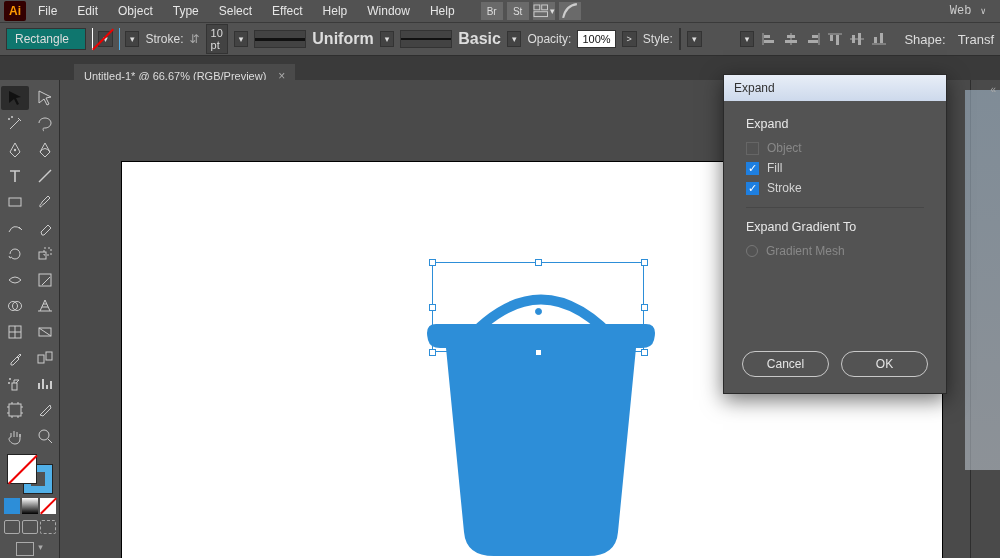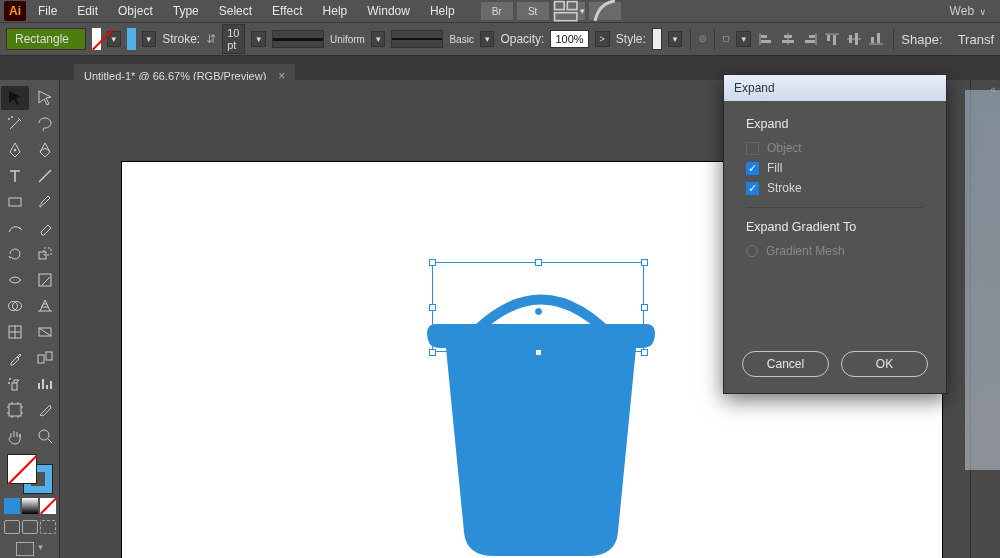--- a/index.html
+++ b/index.html
@@ -14,42 +14,42 @@
   }
   
   .menubar {
     height: 22px; background: #525252;
     display: flex; align-items: center; gap: 4px;
     padding: 0 4px;
   }
   .menubar .app-icon { width: 22px; height: 20px; background:#330000; border-radius:2px; color:#ff9a00; font-weight:700; font-size:12px; display:flex;align-items:center;justify-content:center;}
   .menubar .menu-item { padding: 2px 8px; cursor: default; color:#e6e6e6; }
   .menubar .spacer { flex: 1; }
-  .menubar .ex-btn { width:32px;height:18px;background:#6a6a6a;display:flex;align-items:center;justify-content:center;font-size:10px;color:#ddd;}
-  .menubar .web { padding:0 10px; }
+  .menubar .ex-btn { width:22px;height:18px;background:#6a6a6a;display:flex;align-items:center;justify-content:center;font-size:10px;color:#ddd;}
+  .menubar .web { padding:0 10px;font-family:Liberation Mono, monospace; }
   .menubar .chev { font-size:9px; padding-left:2px;}
   
   .optbar {
     height: 34px; background: #525252;
     border-top:1px solid #3a3a3a; border-bottom:1px solid #2e2e2e;
     display:flex; align-items:center; gap:6px; padding:0 6px;
     color:#ddd;
   }
-  .optbar .shape-label { background:#4d7c0f; padding:3px 16px 3px 8px; border:1px solid #333; }
+  .optbar .shape-label { background:#0f766e; padding:3px 16px 3px 8px; border:1px solid #333; }
   .optbar .swfill { width:22px;height:22px; background:#fff; position:relative;}
   .optbar .swfill .slash { position:absolute; width:100%; height:100%; }
   .optbar .swfill .slash:before { content:""; position:absolute; left:0; top:0; width:29px;height:2px; background:#e00; transform:rotate(-45deg); transform-origin:left top; top:21px; }
   .optbar .swstroke { width:22px; height:22px; background:#51b0e8; position:relative; }
   .optbar .swstroke:after { content:""; position:absolute; inset:5px; background:#525252; }
   .optbar .drop { padding:2px 4px; background:#434343; border:1px solid #333; font-size:9px; }
   .optbar .lbl { font-size:12px; }
   .optbar .numbox { width:44px; padding:2px 4px; background:#434343; border:1px solid #333; font-size:11px; }
   .optbar .stroke-preview { width:70px;height:18px;background:#434343;border:1px solid #333; display:flex;align-items:center;justify-content:center;}
   .optbar .stroke-preview .line{ width:50px; border-top:3px solid #111;}
-  .optbar .profile-label { font-size:10px;}
+  .optbar .profile-label { font-size:16px;font-weight:bold;}
   .optbar .opacity-box { width:50px; padding:2px 4px; background:#fff; color:#111; border:1px solid #333; font-size:11px; }
   .optbar .style-sw { width:22px;height:22px;background:#eee;border:1px solid #333;}
   .optbar .sep { width:1px; height:22px; background:#3a3a3a; margin:0 2px;}
   .optbar .small-ico {width:20px;height:20px;display:flex;align-items:center;justify-content:center;font-size:12px;color:#aaa;}
   .optbar .align-group { display:flex; gap:4px; }
   .optbar .align-ico{width:18px;height:16px;display:flex;align-items:center;justify-content:center;}
   .optbar .align-ico svg{width:16px;height:14px;}
   .optbar .end-lbl{font-size:13px;}
   
   .tabbar { height:40px; background:#3a3a3a; display:flex;align-items:center;padding-left:74px; }

